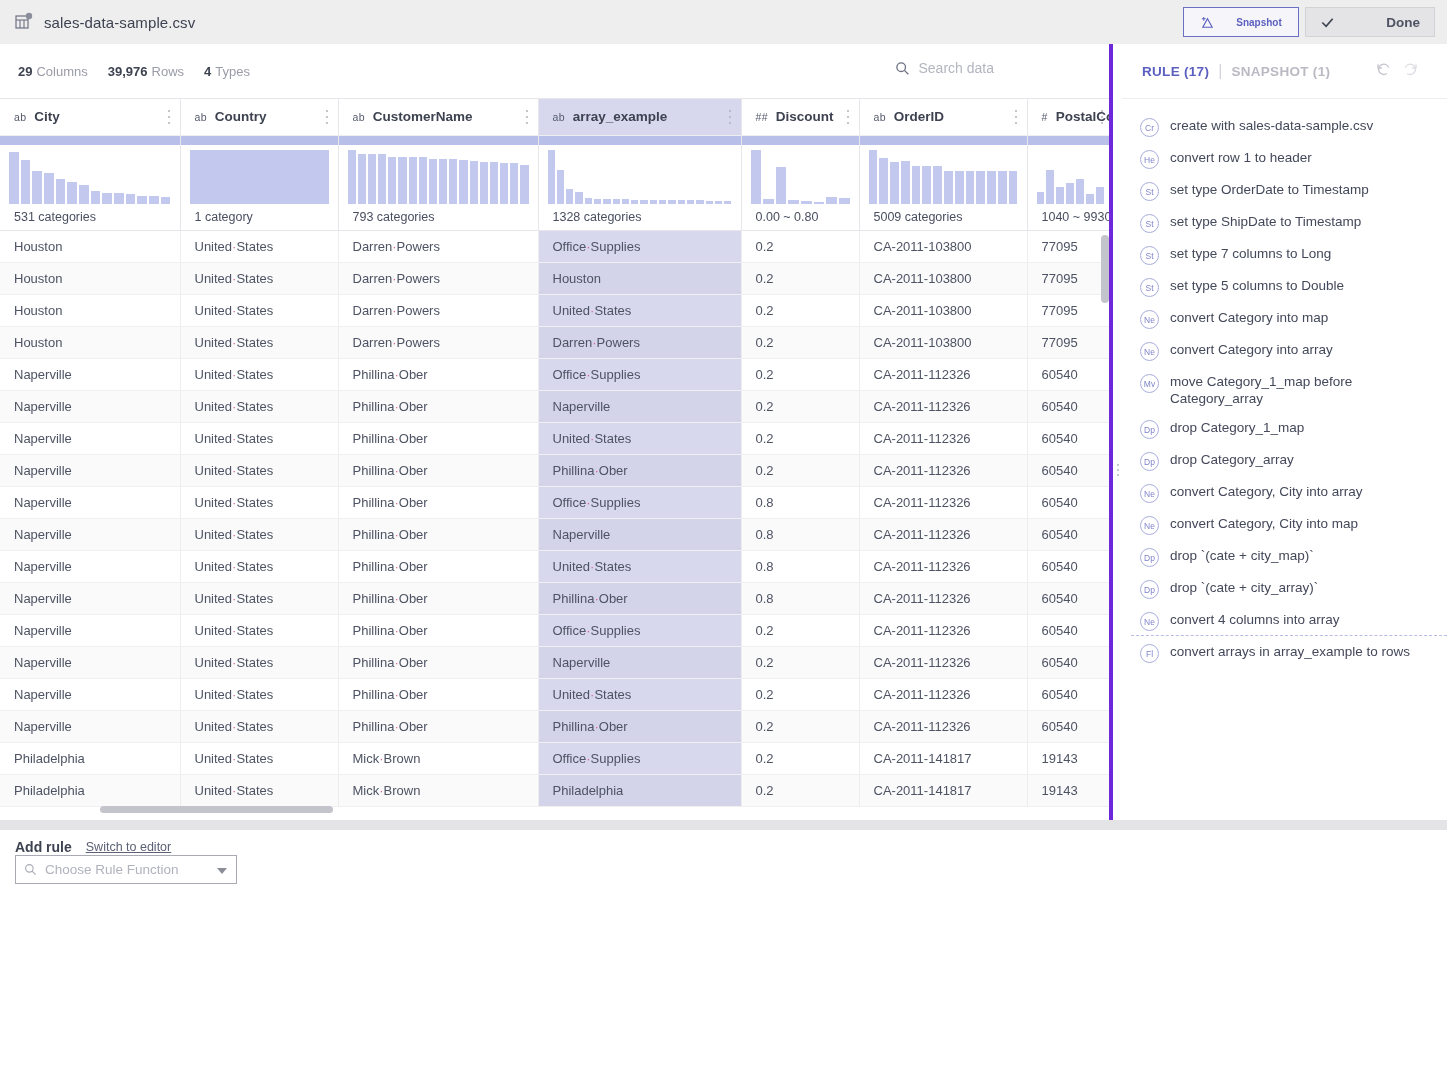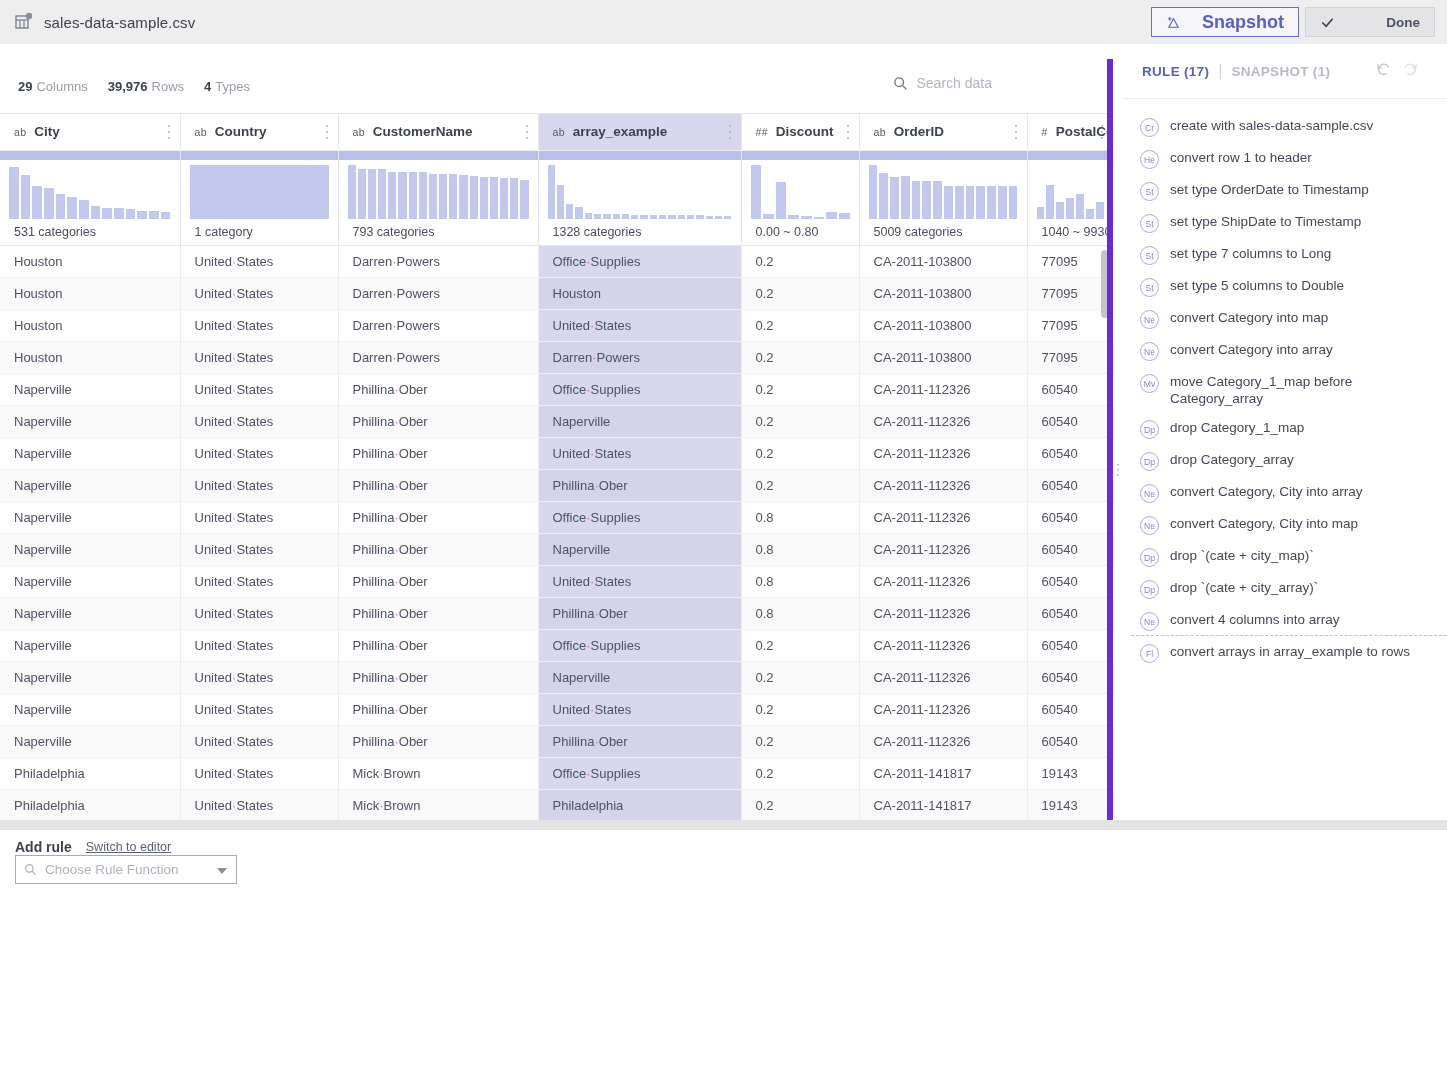--- a/index.html
+++ b/index.html
@@ -17,38 +17,38 @@
     background: #eeeeee;
     display: flex; align-items: center;
   }
   .topbar-left { display: flex; align-items: center; padding-left: 14px; gap: 10px; }
   .file-icon { width: 20px; height: 20px; position: relative; }
   .file-title { font-size: 15px; color: #3d4250; letter-spacing: .1px; }
   .topbar-right { margin-left: auto; display: flex; align-items: center; gap: 0px; padding-right: 12px; }
   .btn-snapshot {
     height: 30px; min-width: 116px; padding: 0 14px;
     background: #f6f6fa; border: 1px solid #6a6fc4;
-    color: #5a5fc0; font-size: 18px; font-weight: bold;
+    color: #5a5fc0; font-size: 10px; font-weight: bold;
     display: flex; align-items: center; justify-content: center; gap: 21px;
     cursor: pointer;
   }
   .btn-done {
     height: 30px; min-width: 130px; padding: 0 14px; margin-left: 6px;
     background: #e4e4e6; border: 1px solid #d3d3d7;
     color: #4e5363; font-size: 13.5px; font-weight: bold;
     display: flex; align-items: center; justify-content: space-between; gap: 8px;
     cursor: pointer;
   }
 
   
   .workspace { position: absolute; left: 0; top: 44px; width: 1447px; height: 776px; background: #fff; }
 
   .grid-panel {
-    position: absolute; left: 0; top: 15px; width: 1113px; height: 963px;
-    background: #fff; border-right: 6px solid #6d28d9; overflow: hidden;
+    position: absolute; left: 0; top: 0; width: 1113px; height: 963px;
+    background: #fff; border-right: 4px solid #6d28d9; overflow: hidden;
   }
 
   
   .grid-toolbar {
     height: 55px; display: flex; align-items: center;
     border-bottom: 1px solid #e7e7eb; position: relative;
   }
   .counts { display: flex; align-items: center; gap: 20px; padding-left: 18px; font-size: 13px; }
   .count-num { font-weight: bold; color: #3d4250; }
   .count-lbl { color: #9a9ca8; margin-left: 4px; }

